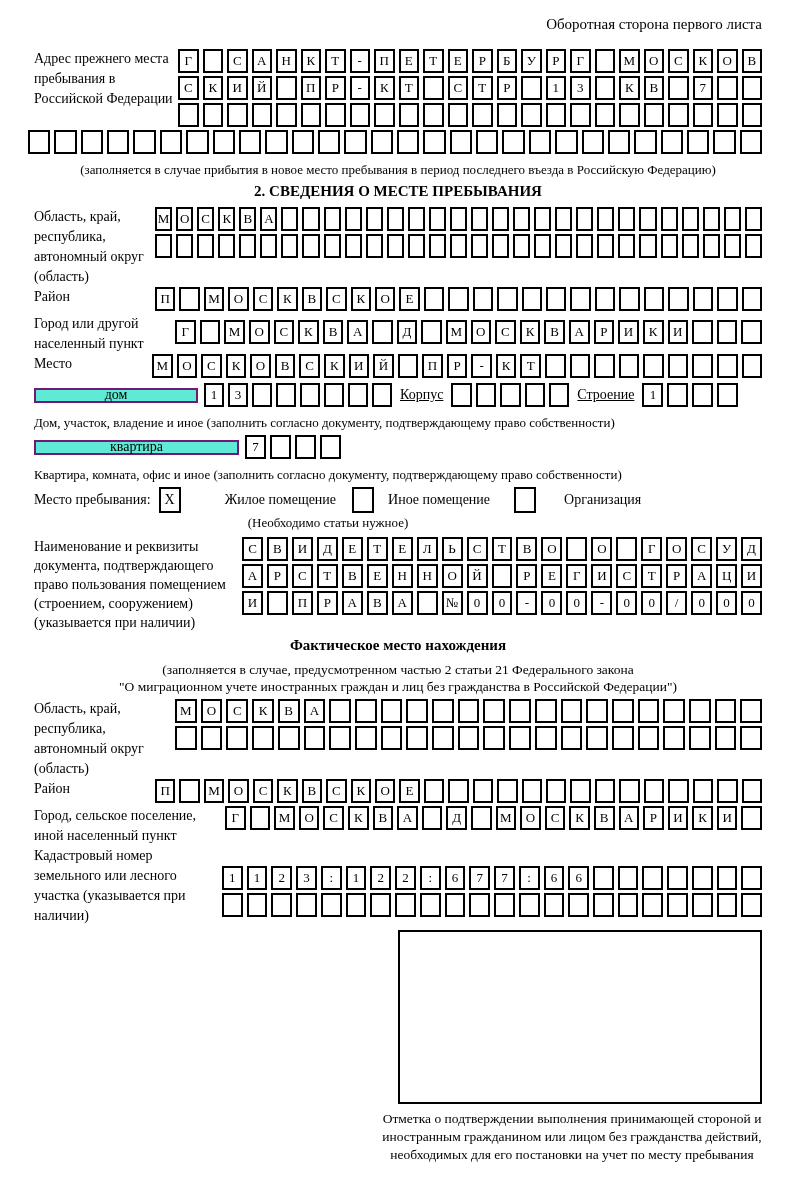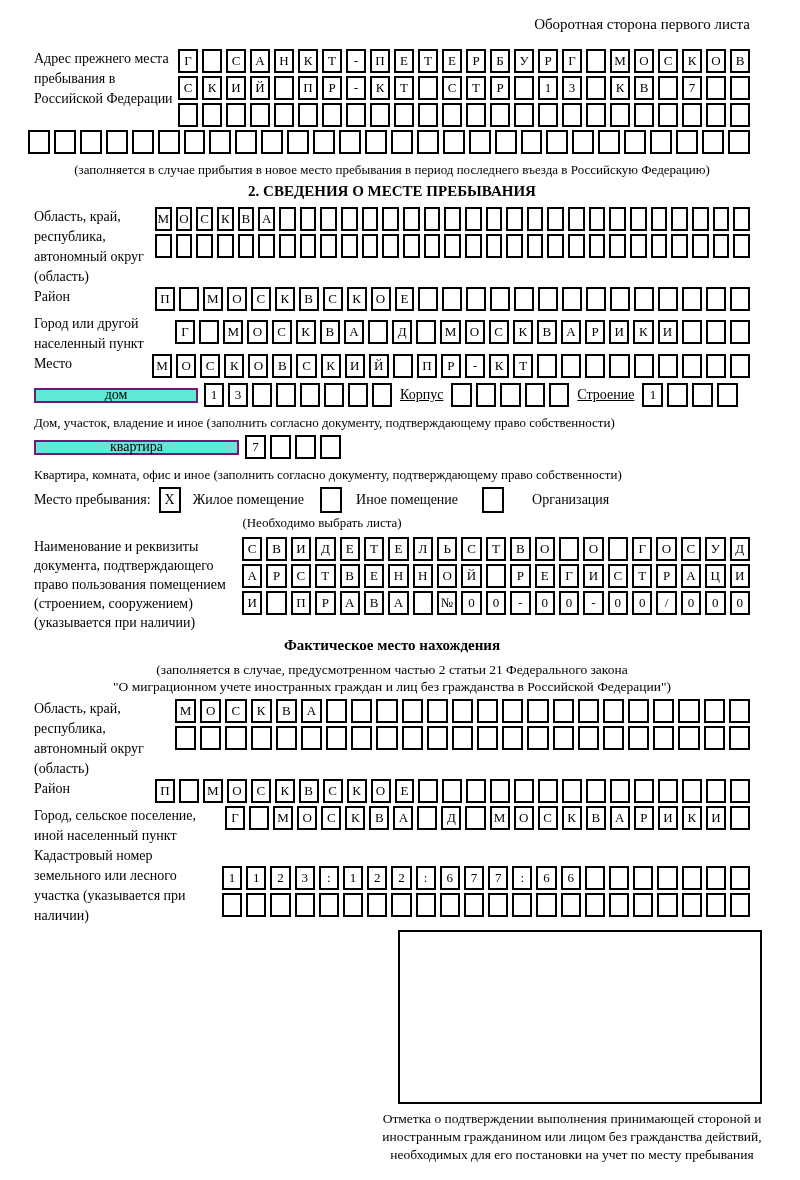--- a/index.html
+++ b/index.html
@@ -1,18 +1,18 @@
 <!DOCTYPE html>
 <html lang="ru"><head>
 <meta charset="utf-8">
 <style>
   html,body { margin:0; padding:0; background:#fff; }
   .page {
     position:relative; width:800px; height:1180px; overflow:hidden;
-    box-sizing:border-box; padding:16px 50px 0 34px;
+    box-sizing:border-box; padding:16px 38px 0 34px;
     background:#fff; color:#000;
     font-family:"Liberation Serif", serif;
   }
   .title-right { text-align:right; font-size:15px; line-height:17px; margin-bottom:16px; }
   .block { display:flex; align-items:flex-start; }
   .lblcol { flex:0 0 auto; font-size:14px; line-height:20px; }
   .w144 { width:144px; } .w121 { width:121px; } .w141 { width:141px; }
   .w118 { width:118px; } .w208 { width:208px; } .w191 { width:191px; } .w188 { width:188px; }
   .rows { flex:1 1 auto; min-width:0; }
   .cellrow { display:flex; gap:4px; margin-bottom:3px; }
@@ -32,21 +32,21 @@
   }
   .dom-box { width:164px; } .kv-box { width:205px; }
   .c8 { width:188px; } .c5 { width:118px; } .c4 { width:96px; }
   .inline-lbl { font-size:14px; white-space:nowrap; padding:0 2px;text-decoration:underline; }
   .mesto-row { display:flex; align-items:center; font-size:14px; margin:4px 0 2px; }
   .checkbox {
     box-sizing:border-box; width:22px; height:26px; border:2px solid #000;
     display:inline-flex; align-items:center; justify-content:center; font-size:14px; flex:0 0 auto;
   }
   .mr8{margin-right:8px;} .mr12{margin-right:12px;} .mr14{margin-right:14px;}
-  .mr16{margin-right:16px;} .mr24{margin-right:24px;} .mr28{margin-right:28px;}
+  .mr16{margin-right:16px;margin-left:32px;} .mr24{margin-right:24px;} .mr28{margin-right:28px;}
   .choose-note { text-align:center; padding-right:140px; font-size:13px; line-height:16px; margin:2px 0 6px; }
   .fact-note { text-align:center; font-size:13.5px; line-height:17px; }
   .fact-notes { margin-bottom:4px; }
   .stamp-box { width:364px; height:174px; box-sizing:border-box; border:2px solid #000; margin-left:364px; margin-top:4px; background:#fff; }
   .stamp-caption { width:380px; margin-left:348px; margin-top:6px; text-align:center; font-size:13.5px; line-height:18px; }
   .mb4 { margin-bottom:4px; }
 </style>
 </head>
 <body>
 
@@ -380,21 +380,21 @@
 
   <div class="mesto-row">
     <span class="mr8">Место пребывания:</span>
     <span class="checkbox mr12">X</span>
     <span class="mr16">Жилое помещение</span>
     <span class="checkbox mr14"></span>
     <span class="mr24">Иное помещение</span>
     <span class="checkbox mr28"></span>
     <span>Организация</span>
   </div>
-  <div class="choose-note">(Необходимо выбрать листа)</div>
+  <div class="choose-note">(Необходимо статьи нужное)</div>
 
   <div class="block mb4">
     <div class="lblcol w208" style="line-height:19px">Наименование и реквизиты документа, подтверждающего право пользования помещением (строением, сооружением) (указывается при наличии)</div>
     <div class="rows">
       <div class="cellrow">
           <span class="cell">С</span>
           <span class="cell">В</span>
           <span class="cell">И</span>
           <span class="cell">Д</span>
           <span class="cell">Е</span>

